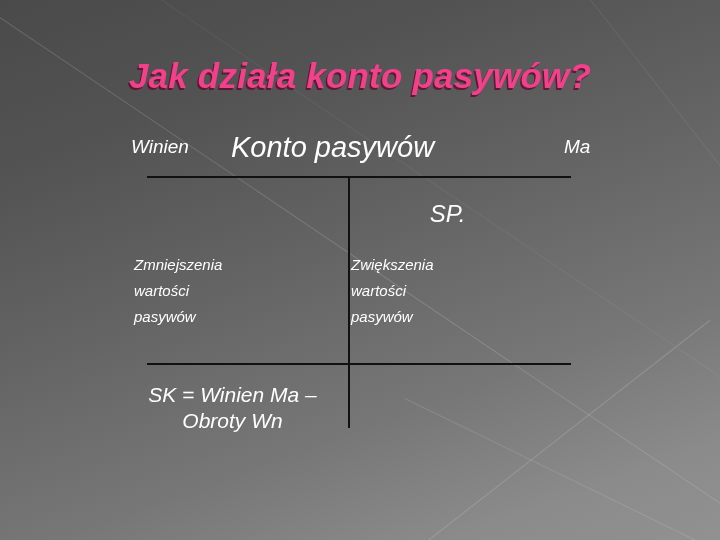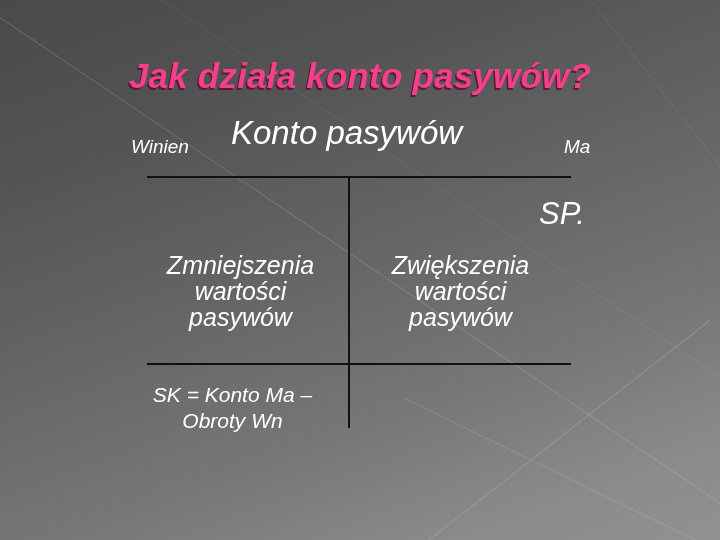--- a/index.html
+++ b/index.html
@@ -88,46 +88,46 @@
   }
 
   #lbl-winien {
     left: 131px;
     top: 136px;
     font-size: 19px;
     line-height: 22px;
   }
   #lbl-konto {
     left: 231px;
-    top: 116px;
-    font-size: 33px;
+    top: 130px;
+    font-size: 29px;
     line-height: 34px;
   }
   #lbl-ma {
     left: 524px;
     top: 136px;
     font-size: 19px;
     line-height: 22px;
     margin-left: 40px;
   }
 
   #lbl-sp {
-    left: 364px;
+    left: 337px;
     top: 197px;
     width: 221px;
-    text-align: right;
-    font-size: 31px;
+    text-align: center;
+    font-size: 24px;
     line-height: 33px;
   }
 
   .col-text {
     position: absolute;
-    font-size: 25px;
+    font-size: 15px;
     line-height: 26px;
-    text-align: center;
+    text-align: left;
     color: #ffffff;
   }
   #col-left  { left: 134px; top: 252px; width: 213px; }
   #col-right { left: 351px; top: 252px; width: 219px; }
 
   #formula {
     position: absolute;
     left: 118px;
     top: 382px;
     width: 229px;
@@ -170,18 +170,18 @@
       <div>pasywów</div>
     </div>
 
     <div class="col-text" id="col-right">
       <div>Zwiększenia</div>
       <div>wartości</div>
       <div>pasywów</div>
     </div>
 
     <div id="formula">
-      <div>SK = Konto Ma –</div>
+      <div>SK = Winien Ma –</div>
       <div>Obroty Wn</div>
     </div>
 
   </div>
 </div>
 
 </body></html>

